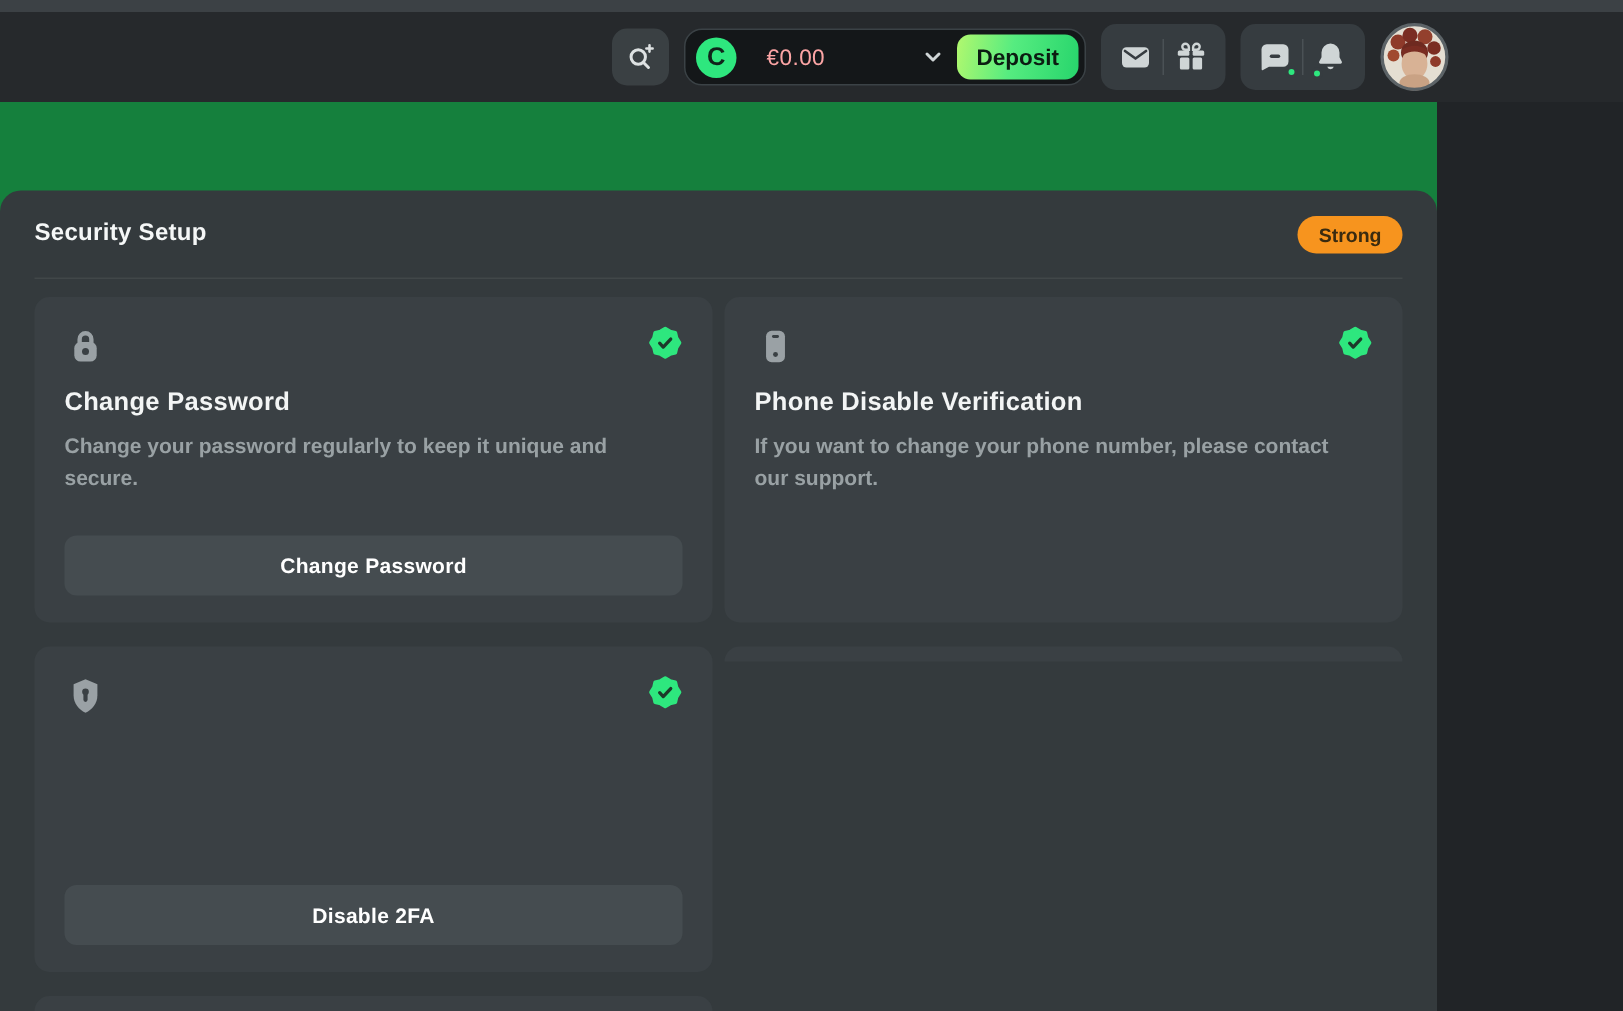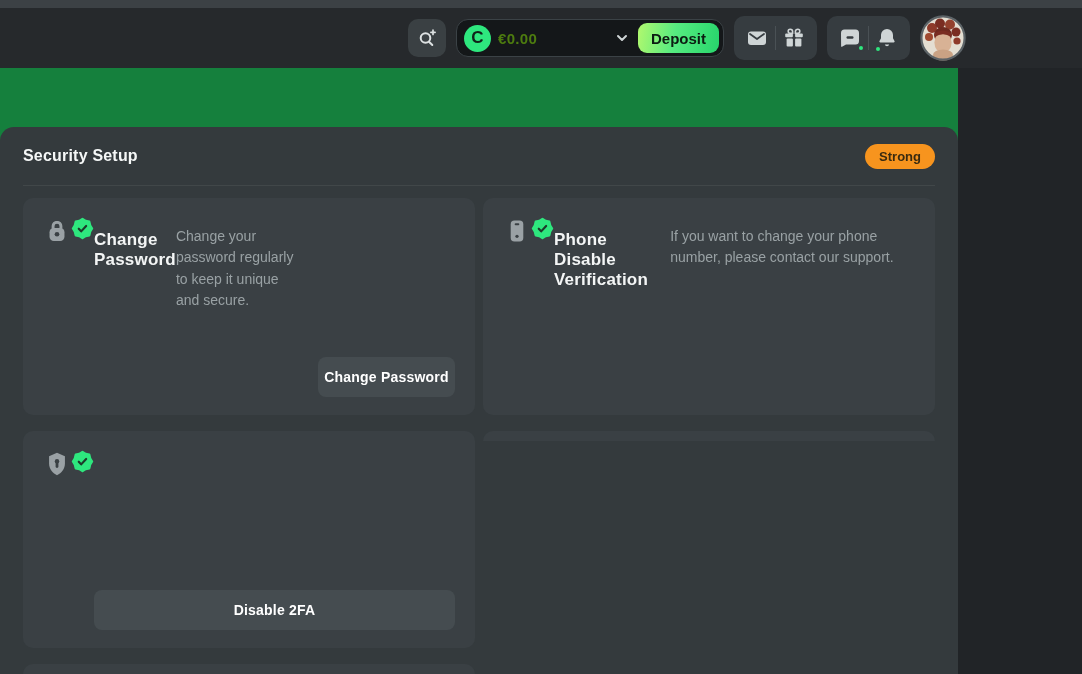--- a/index.html
+++ b/index.html
@@ -41,21 +41,21 @@
   .balance-pill {
     height:38px; width:268px; background:#141719;
     border:1px solid #3b4246; border-radius:12px;
     display:flex; align-items:center; padding:0 4px 0 7px; flex:0 0 auto;
   }
   .coin {
     width:27px; height:27px; border-radius:50%; background:#2ee77e;
     color:#10231a; display:flex; align-items:center; justify-content:center;
     font-weight:800; font-size:17px; flex:0 0 auto;
   }
-  .balance-amount { margin-left:7px; font-weight:700; font-size:15px; color:#4d7c0f; letter-spacing:.3px; }
+  .balance-amount { margin-left:20px; font-weight:400; font-size:15px; color:#fca5a5; letter-spacing:.3px; }
   .chevron { margin-left:auto; display:flex; }
   .deposit-btn {
     height:30px; margin-left:8px; padding:0 13px; border:none; border-radius:9px;
     background:linear-gradient(100deg,#b2f86e 0%,#56ec80 45%,#27d56c 100%);
     color:#0c1c12; font-weight:800; font-size:15px; cursor:pointer;
     font-family:"Liberation Sans","DejaVu Sans",sans-serif;
   }
   .avatar-btn { width:46px; height:46px; border:none; background:transparent; padding:0; cursor:pointer; border-radius:50%; flex:0 0 auto; }
 
   
@@ -73,25 +73,25 @@
   .strong-badge {
     background:#f7941e; color:#3a2b10; font-size:13px; font-weight:700;
     padding:5px 14px; border-radius:999px;
   }
   .cards {
     margin-top:12px; display:grid; grid-template-columns:1fr 1fr;
     column-gap:8px; row-gap:16px;
   }
   .card {
     height:217px; background:#3a4044; border-radius:10px;
-    padding:19px 20px 18px; display:flex; flex-direction:row;
+    padding:19px 20px 18px; display:flex; flex-direction:column;
   }
   .card-head { display:flex; justify-content:space-between; align-items:flex-start; }
   .card-title { margin-top:13px; font-size:17px; font-weight:700; color:#f3f5f5; letter-spacing:.2px; }
-  .card-desc { margin-top:9px; font-size:14px; color:#99a1a4; line-height:1.52; padding-right:14px; }
+  .card-desc { margin-top:9px; font-size:14px; color:#99a1a4; line-height:1.52; padding-right:14px;font-weight:bold; }
   .card-btn {
     margin-top:auto; height:40px; width:100%;
     background:#454c50; border:none; border-radius:8px;
     color:#fff; font-weight:700; font-size:14px; cursor:pointer;
     font-family:"Liberation Sans","DejaVu Sans",sans-serif; letter-spacing:.2px;
   }
   .partial-card { height:10px; background:#3a4044; border-radius:10px 10px 0 0; }
   .gray-icon { color:#9aa1a5; }
 </style>
 </head>

